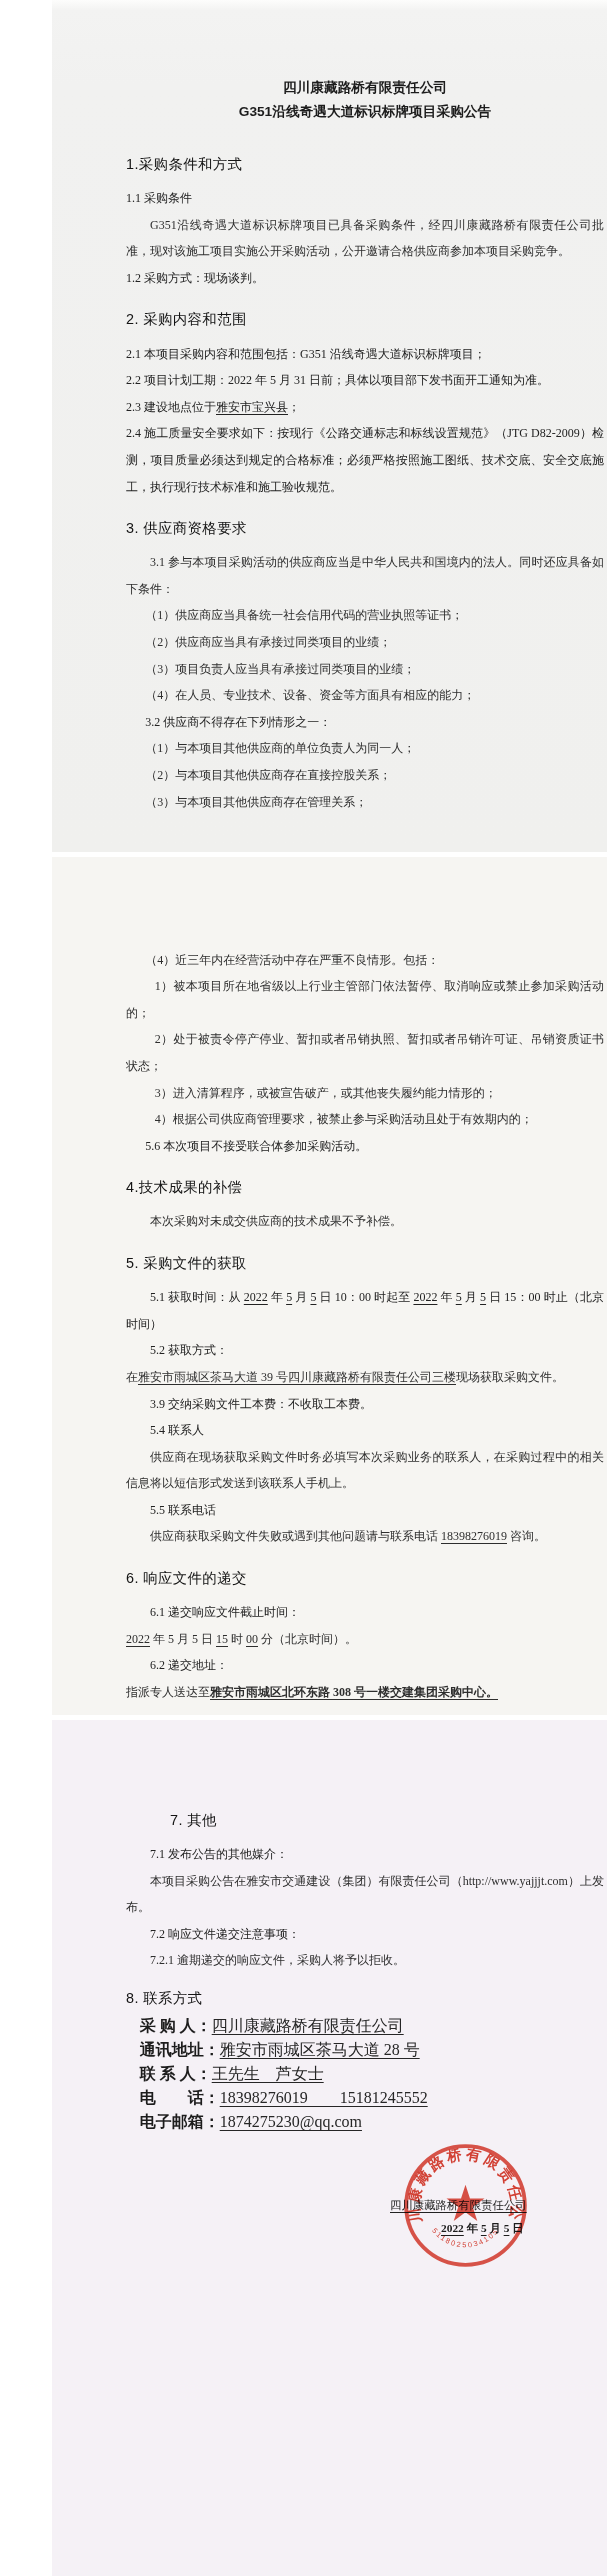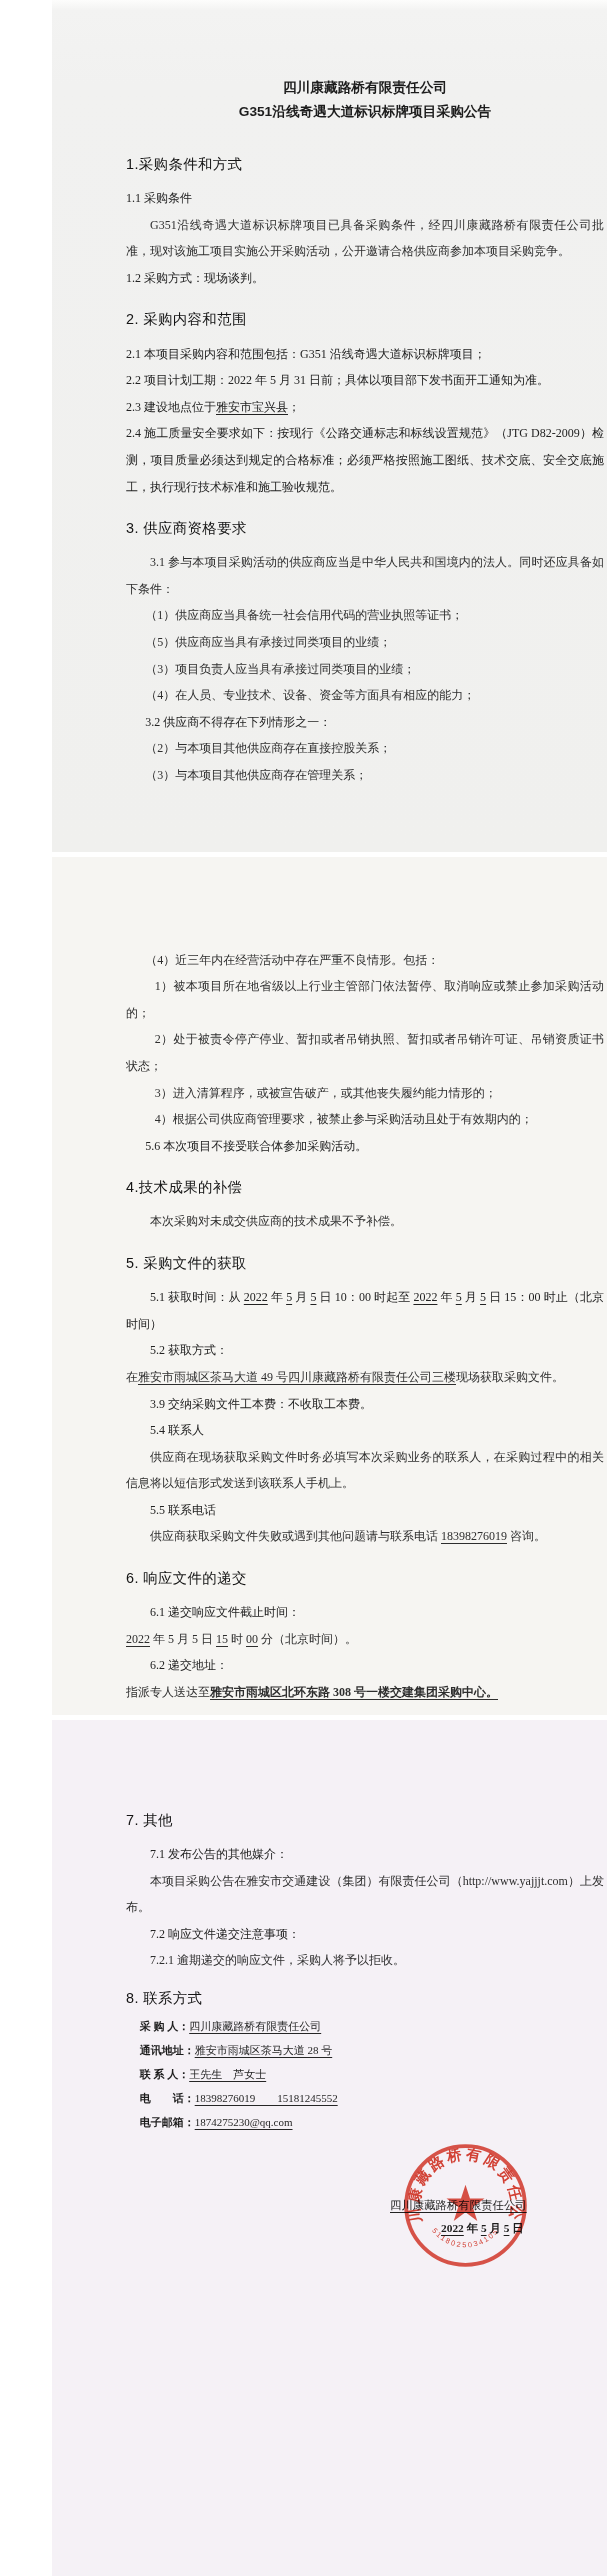--- a/index.html
+++ b/index.html
@@ -13,21 +13,21 @@
   .h.first{margin-top:30px;}
   .h.tight{margin:13.7px 0 6px 0;}
   .b{font-size:12px;line-height:26.6px;margin:0;color:#2e2e2e;text-align:justify;}
   .sb{color:#222;}
   .i2{text-indent:2em;}
   .i16{text-indent:1.6em;}
   .i24{text-indent:2.4em;}
   .u{text-decoration:underline;text-underline-offset:3px;text-decoration-thickness:0.8px;}
   .bold{font-weight:bold;}
   .contacts{margin-left:13.7px;}
-  .c{font-size:11px;line-height:24px;margin:0;color:#262626;}
+  .c{font-size:16px;line-height:24px;margin:0;color:#262626;}
   .c .lbl{font-weight:bold;color:#1d1d1d;}
   .sign-company{position:absolute;left:338px;top:467px;font-size:11.4px;color:#222;}
   .sign-date{position:absolute;left:389px;top:490px;font-size:11.4px;font-weight:bold;color:#1d1d1d;}
   .stamp{position:absolute;left:348px;top:420px;width:131px;height:131px;mix-blend-mode:multiply;opacity:0.95;}
 </style>
 </head>
 <body>
 
 <div class="doc">
 
@@ -42,58 +42,59 @@
 
     <p class="h">2. 采购内容和范围</p>
     <p class="b sb">2.1 本项目采购内容和范围包括：G351 沿线奇遇大道标识标牌项目；</p>
     <p class="b sb">2.2 项目计划工期：2022 年 5 月 31 日前；具体以项目部下发书面开工通知为准。</p>
     <p class="b sb"><span>2.3 建设地点位于</span><span class="u">雅安市宝兴县</span><span>；</span></p>
     <p class="b sb">2.4 施工质量安全要求如下：按现行《公路交通标志和标线设置规范》（JTG D82-2009）检测，项目质量必须达到规定的合格标准；必须严格按照施工图纸、技术交底、安全交底施工，执行现行技术标准和施工验收规范。</p>
 
     <p class="h">3.  供应商资格要求</p>
     <p class="b i2">3.1 参与本项目采购活动的供应商应当是中华人民共和国境内的法人。同时还应具备如下条件：</p>
     <p class="b i16">（1）供应商应当具备统一社会信用代码的营业执照等证书；</p>
-    <p class="b i16">（5）供应商应当具有承接过同类项目的业绩；</p>
+    <p class="b i16">（2）供应商应当具有承接过同类项目的业绩；</p>
     <p class="b i16">（3）项目负责人应当具有承接过同类项目的业绩；</p>
     <p class="b i16">（4）在人员、专业技术、设备、资金等方面具有相应的能力；</p>
     <p class="b i16 sb">3.2 供应商不得存在下列情形之一：</p>
+    <p class="b i16">（1）与本项目其他供应商的单位负责人为同一人；</p>
     <p class="b i16">（2）与本项目其他供应商存在直接控股关系；</p>
     <p class="b i16">（3）与本项目其他供应商存在管理关系；</p>
   </div>
 
   <div class="page page2">
     <p class="b i16">（4）近三年内在经营活动中存在严重不良情形。包括：</p>
     <p class="b i24">1）被本项目所在地省级以上行业主管部门依法暂停、取消响应或禁止参加采购活动的；</p>
     <p class="b i24">2）处于被责令停产停业、暂扣或者吊销执照、暂扣或者吊销许可证、吊销资质证书状态；</p>
     <p class="b i24">3）进入清算程序，或被宣告破产，或其他丧失履约能力情形的；</p>
     <p class="b i24">4）根据公司供应商管理要求，被禁止参与采购活动且处于有效期内的；</p>
     <p class="b i16 sb">5.6 本次项目不接受联合体参加采购活动。</p>
 
     <p class="h">4.技术成果的补偿</p>
     <p class="b i2">本次采购对未成交供应商的技术成果不予补偿。</p>
 
     <p class="h">5. 采购文件的获取</p>
     <p class="b i2 sb"><span>5.1 获取时间：从 </span><span class="u">2022</span><span> 年 </span><span class="u">5</span><span> 月 </span><span class="u">5</span><span> 日 10：00 时起至 </span><span class="u">2022</span><span> 年 </span><span class="u">5</span><span> 月 </span><span class="u">5</span><span> 日 15：00 时止（北京时间）</span></p>
     <p class="b i2 sb">5.2 获取方式：</p>
-    <p class="b"><span>在</span><span class="u">雅安市雨城区茶马大道 49 号四川康藏路桥有限责任公司三楼</span><span>现场获取采购文件。</span></p>
+    <p class="b"><span>在</span><span class="u">雅安市雨城区茶马大道 39 号四川康藏路桥有限责任公司三楼</span><span>现场获取采购文件。</span></p>
     <p class="b i2 sb">3.9 交纳采购文件工本费：不收取工本费。</p>
     <p class="b i2 sb">5.4 联系人</p>
     <p class="b i2">供应商在现场获取采购文件时务必填写本次采购业务的联系人，在采购过程中的相关信息将以短信形式发送到该联系人手机上。</p>
     <p class="b i2 sb">5.5 联系电话</p>
     <p class="b i2"><span>供应商获取采购文件失败或遇到其他问题请与联系电话 </span><span class="u">18398276019</span><span> 咨询。</span></p>
 
     <p class="h">6. 响应文件的递交</p>
     <p class="b i2 sb">6.1 递交响应文件截止时间：</p>
     <p class="b"><span class="u">2022</span><span> 年 5 月 5 日 </span><span class="u">15</span><span> 时 </span><span class="u">00</span><span> 分（北京时间）。</span></p>
     <p class="b i2 sb">6.2 递交地址：</p>
     <p class="b"><span>指派专人送达至</span><span class="u bold">雅安市雨城区北环东路 308 号一楼交建集团采购中心。</span></p>
   </div>
 
   <div class="page page3">
-    <p class="h" style="margin-top:18px;">7. 其他</p>
+    <p class="h" style="margin-top:18px;margin-left:44px;">7. 其他</p>
     <p class="b i2 sb">7.1 发布公告的其他媒介：</p>
     <p class="b i2">本项目采购公告在雅安市交通建设（集团）有限责任公司（http://www.yajjjt.com）上发布。</p>
     <p class="b i2 sb">7.2 响应文件递交注意事项：</p>
     <p class="b i2">7.2.1 逾期递交的响应文件，采购人将予以拒收。</p>
 
     <p class="h tight">8. 联系方式</p>
     <div class="contacts">
       <p class="c"><span class="lbl">采 购 人：</span><span class="u">四川康藏路桥有限责任公司</span></p>
       <p class="c"><span class="lbl">通讯地址：</span><span class="u">雅安市雨城区茶马大道 28 号</span></p>
       <p class="c"><span class="lbl">联 系 人：</span><span class="u">王先生　芦女士</span></p>

